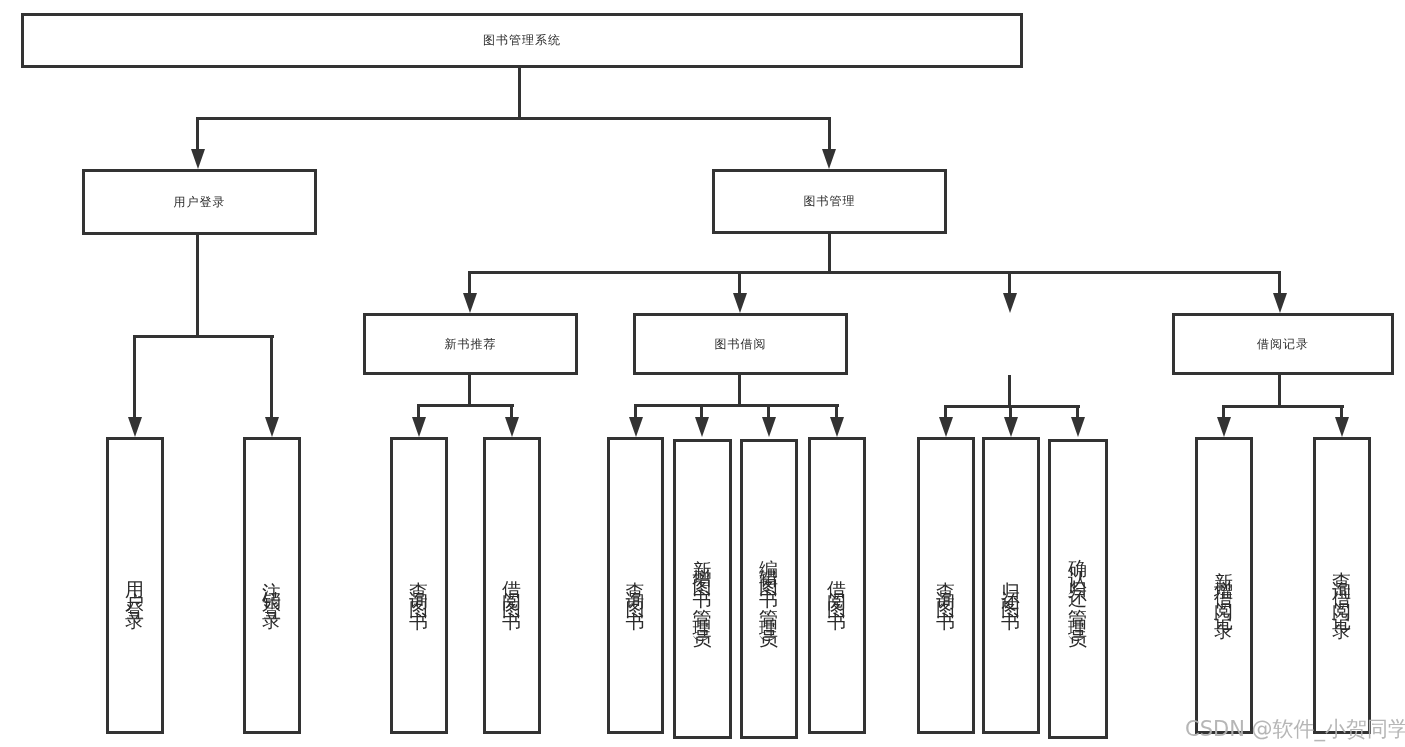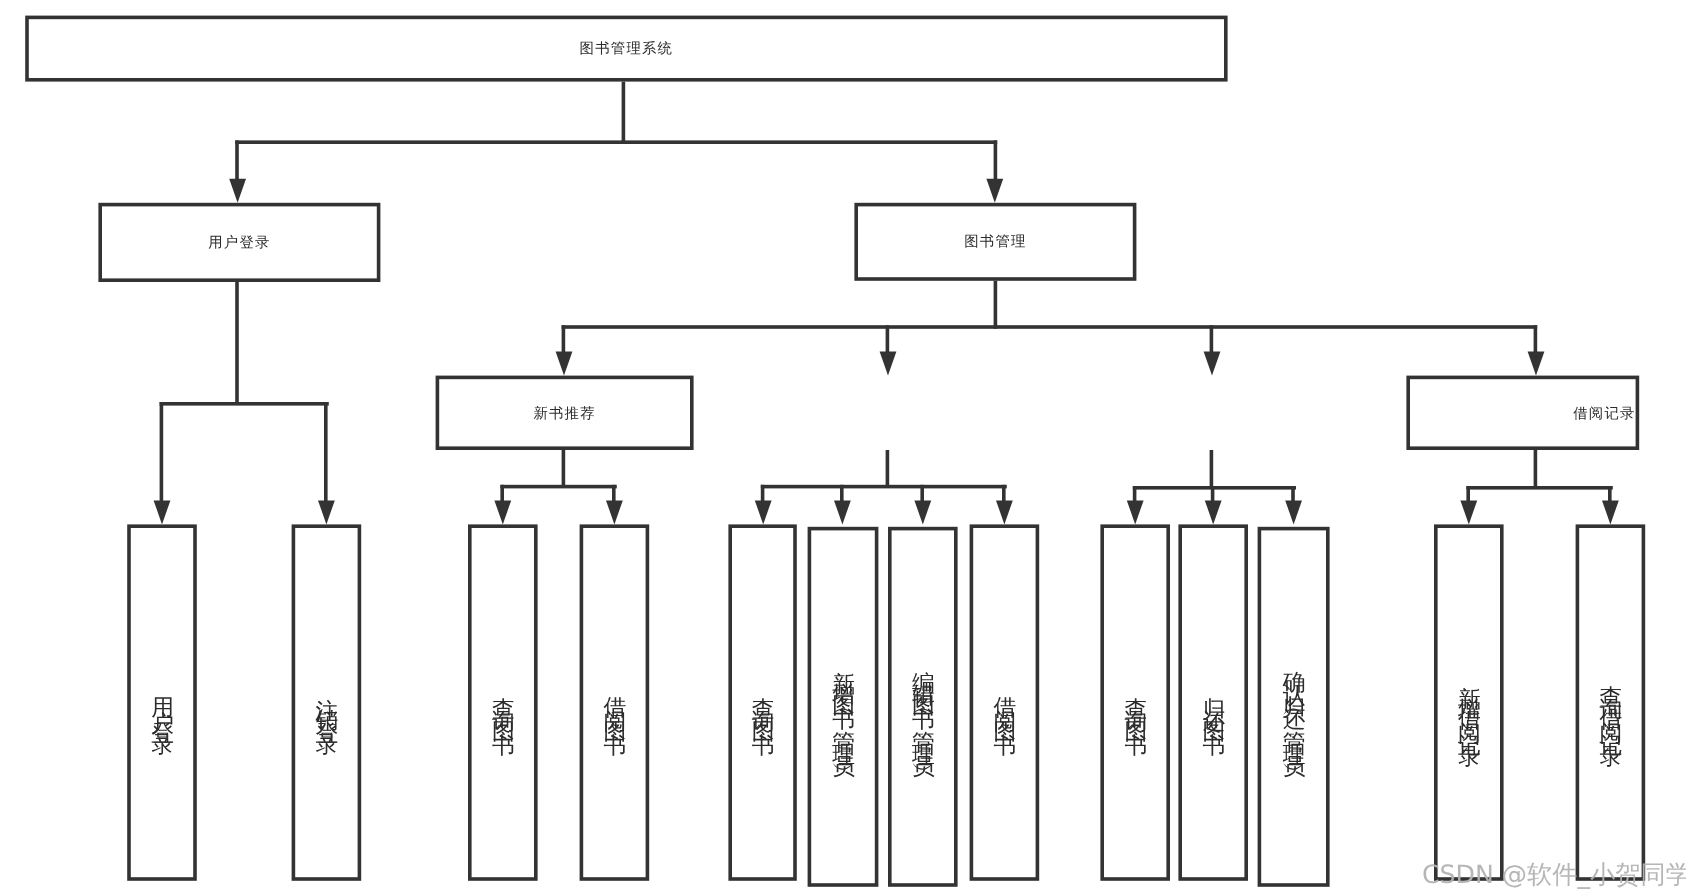--- a/index.html
+++ b/index.html
@@ -67,21 +67,24 @@
   <div class="v-line" style="left:738px;top:271px;height:25px;"></div>
   <div class="arrow" style="left:733px;top:293px;"></div>
   <div class="v-line" style="left:1008px;top:271px;height:25px;"></div>
   <div class="arrow" style="left:1003px;top:293px;"></div>
   <div class="v-line" style="left:1278px;top:271px;height:25px;"></div>
   <div class="arrow" style="left:1273px;top:293px;"></div>
 
   <div class="box" style="left:363px;top:313px;width:215px;height:62px;">
     <span class="hlabel">新书推荐</span>
   </div>
-  <div class="box" style="left:1172px;top:313px;width:194px;height:62px;justify-content:flex-end;">
+  <div class="box" style="left:633px;top:313px;width:215px;height:62px;">
+    <span class="hlabel">图书借阅</span>
+  </div>
+  <div class="box" style="left:1172px;top:313px;width:222px;height:62px;">
     <span class="hlabel">借阅记录</span>
   </div>
 
   <div class="v-line" style="left:468px;top:375px;height:31px;"></div>
   <div class="h-line" style="left:417px;top:404px;width:97px;"></div>
   <div class="v-line" style="left:417px;top:404px;height:15px;"></div>
   <div class="arrow" style="left:412px;top:417px;"></div>
   <div class="v-line" style="left:510px;top:404px;height:15px;"></div>
   <div class="arrow" style="left:505px;top:417px;"></div>
 

